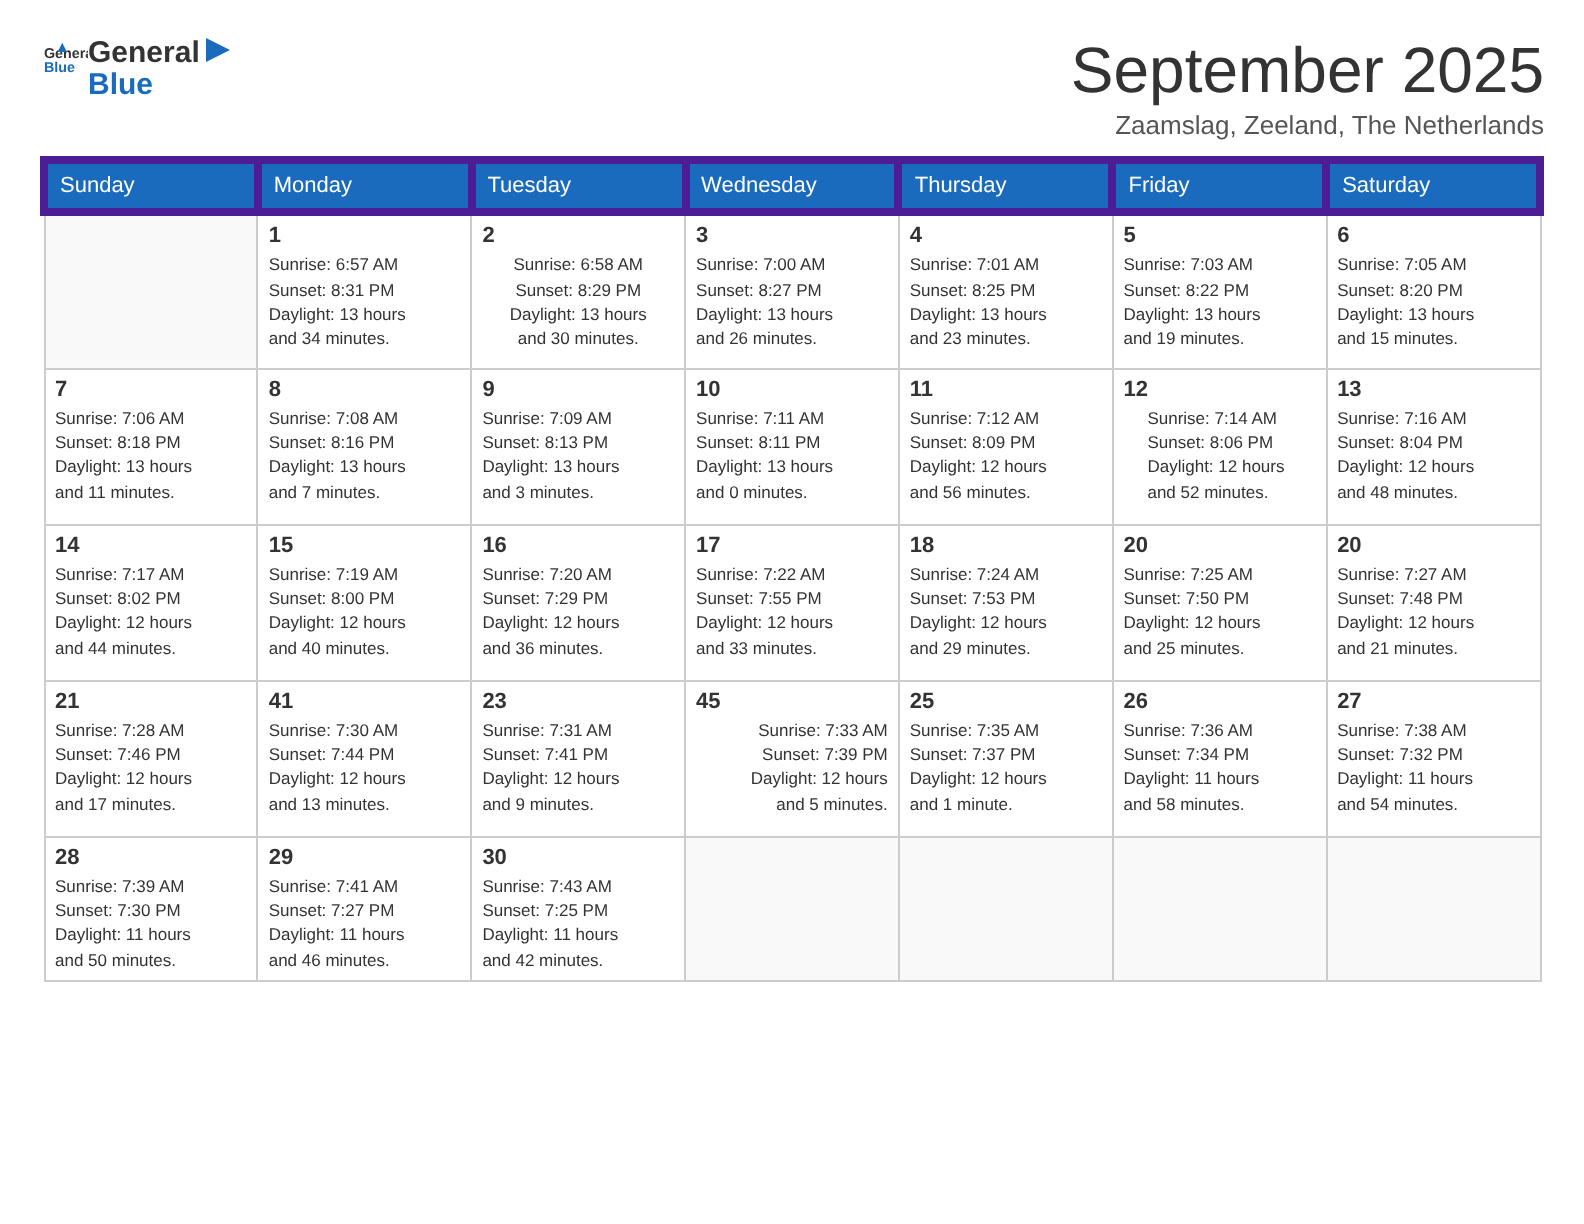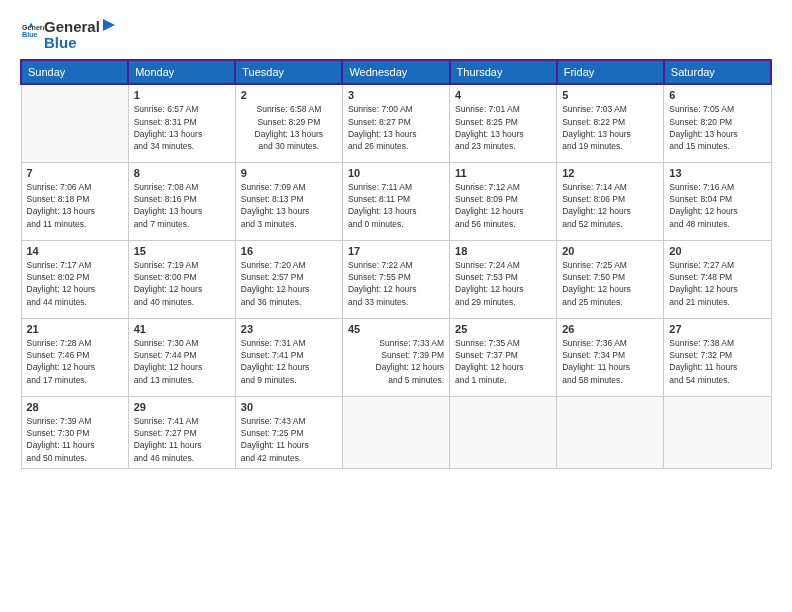--- a/index.html
+++ b/index.html
@@ -51,21 +51,21 @@
       border-collapse: collapse;
       font-size: 9.5px;
     }
     .calendar th {
       background: #1a6bbd;
       color: #fff;
       text-align: left;
       padding: 5px 6px;
       font-size: 11px;
       font-weight: normal;
-      border: 2px solid #4c1d95;
+      border: 4px solid #4c1d95;
     }
     .calendar td {
       border: 1px solid #ccc;
       vertical-align: top;
       padding: 4px 5px;
       width: calc(100% / 7);
       height: 78px;
     }
     .day-num {
       font-size: 11px;
@@ -104,20 +104,22 @@
         <div style="display:flex; align-items:center;">
           <span style="font-size:15px; font-weight:bold; color:#333;">General</span>
           <svg width="18" height="16" viewBox="0 0 18 16" style="margin-left:1px; margin-bottom:2px;">
             <polygon points="2,1 14,7 2,13" fill="#1a6bbd"></polygon>
           </svg>
         </div>
         <div style="font-size:15px; font-weight:bold; color:#1a6bbd; margin-top:-2px;">Blue</div>
       </div>
     </div>
     <div class="title-area">
+      <div class="month-title">September 2025</div>
+      <div class="subtitle">Zaamslag, Zeeland, The Netherlands</div>
     </div>
   </div>
 
   <table class="calendar">
     <thead>
       <tr>
         <th>Sunday</th>
         <th>Monday</th>
         <th>Tuesday</th>
         <th>Wednesday</th>
@@ -203,21 +205,21 @@
           </td>
           <td>
             <span class="day-num">11</span>
             <div class="day-info" style="white-space: pre-line;">Sunrise: 7:12 AM
 Sunset: 8:09 PM
 Daylight: 12 hours
 and 56 minutes.</div>
           </td>
           <td>
             <span class="day-num">12</span>
-            <div class="day-info" style="white-space: pre-line;">Sunrise: 7:14 AM
+            <div class="day-info" style="white-space: pre-line; margin-left: 12px;">Sunrise: 7:14 AM
 Sunset: 8:06 PM
 Daylight: 12 hours
 and 52 minutes.</div>
           </td>
           <td>
             <span class="day-num">13</span>
             <div class="day-info" style="white-space: pre-line;">Sunrise: 7:16 AM
 Sunset: 8:04 PM
 Daylight: 12 hours
 and 48 minutes.</div>
@@ -234,21 +236,21 @@
           <td>
             <span class="day-num">15</span>
             <div class="day-info" style="white-space: pre-line;">Sunrise: 7:19 AM
 Sunset: 8:00 PM
 Daylight: 12 hours
 and 40 minutes.</div>
           </td>
           <td>
             <span class="day-num">16</span>
             <div class="day-info" style="white-space: pre-line;">Sunrise: 7:20 AM
-Sunset: 2:57 PM
+Sunset: 7:29 PM
 Daylight: 12 hours
 and 36 minutes.</div>
           </td>
           <td>
             <span class="day-num">17</span>
             <div class="day-info" style="white-space: pre-line;">Sunrise: 7:22 AM
 Sunset: 7:55 PM
 Daylight: 12 hours
 and 33 minutes.</div>
           </td>

